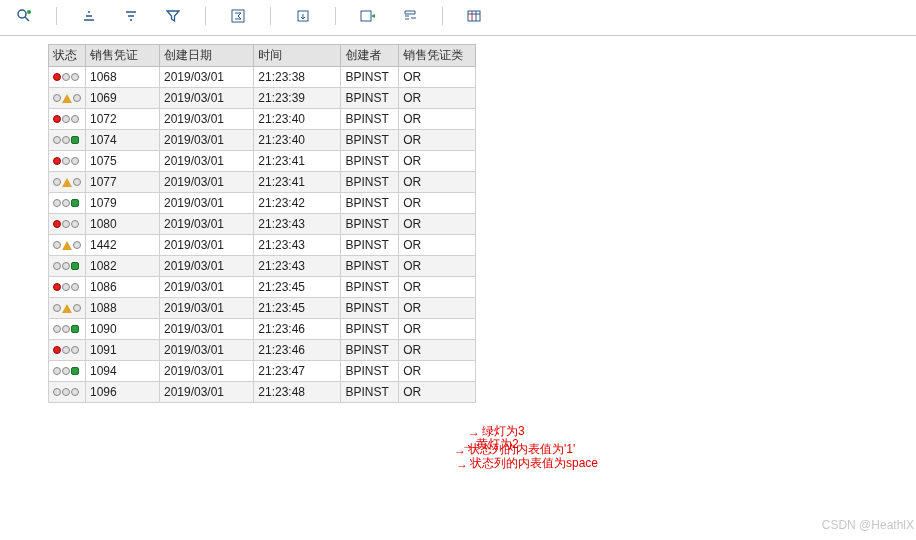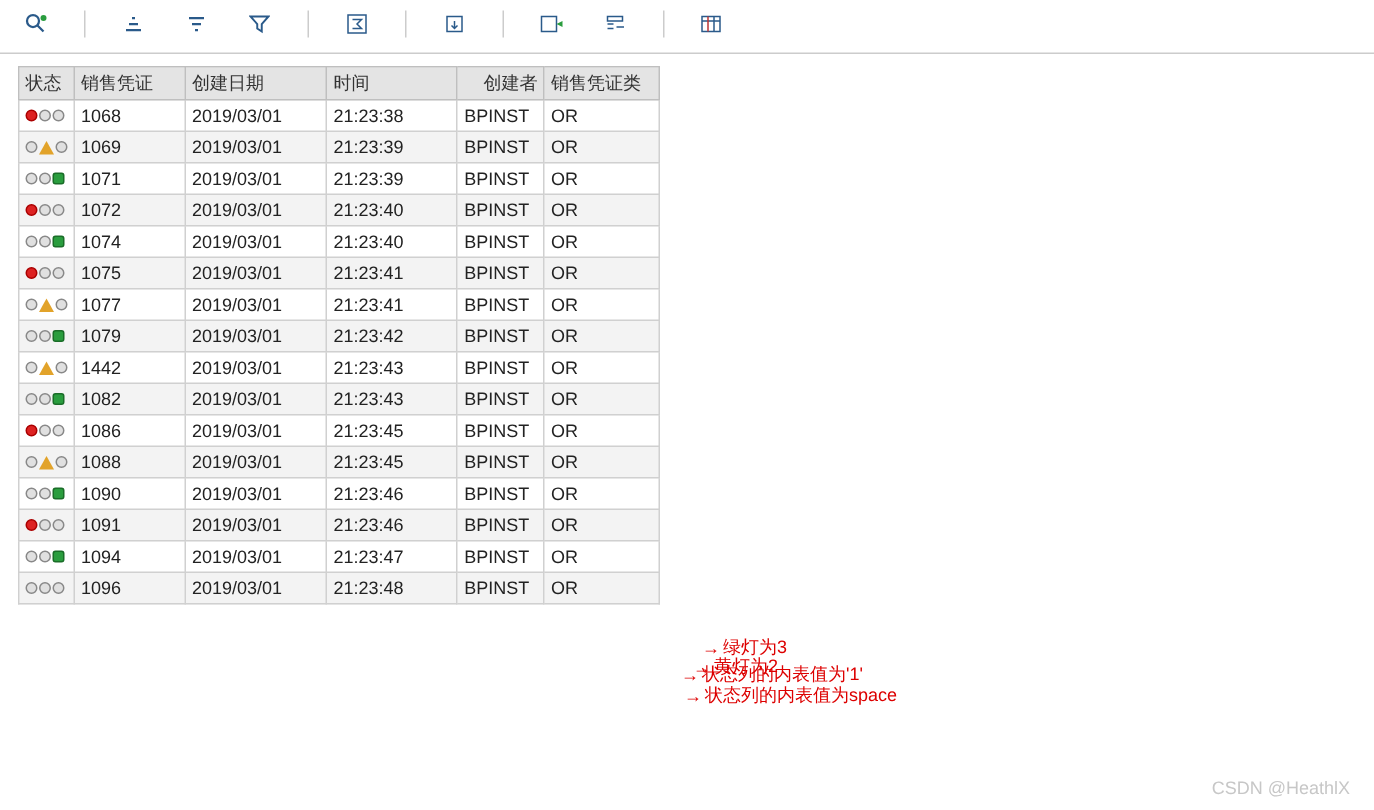--- a/index.html
+++ b/index.html
@@ -1,40 +1,40 @@
 <!DOCTYPE html>
 <html><head>
 <meta charset="utf-8">
 <style>
   * { box-sizing: border-box; margin: 0; padding: 0; }
   body { font-family: Arial, "Microsoft YaHei", sans-serif; font-size: 12px; background: #fff; width: 916px; height: 540px; position: relative; overflow: hidden; }
   .toolbar { display: flex; align-items: center; gap: 22px; padding: 6px 14px 10px; border-bottom: 1px solid #ccc; height: 36px; }
   .toolbar .tbtn { width: 20px; height: 20px; display: flex; align-items: center; justify-content: center; color: #2a5a8a; cursor: pointer; }
   .toolbar .sep { width: 1px; height: 18px; background: #ccc; }
-  .grid-wrap { padding: 8px 12px 4px 12px; }
+  .grid-wrap { padding: 8px 12px 4px 12px; margin-left: 36px; }
   table { border-collapse: collapse; width: 428px; }
   th { background: #e4e4e4; border: 1px solid #bfbfbf; text-align: left; padding: 2px 4px; font-weight: normal; color: #333; height: 21px; }
   td { border: 1px solid #d0d0d0; padding: 1px 4px; height: 21px; color: #222; }
   tr:nth-child(even) td { background: #f3f3f3; }
   tr:nth-child(odd) td { background: #fff; }
   .lights { display: inline-flex; align-items: center; gap: 1px; }
   .light { width: 8px; height: 8px; border-radius: 50%; border: 1px solid #888; background: #e0e0e0; }
   .light.on.red { background: #d22; border-color: #a00; }
   .light.on.yellow { background: #e2a32a; border-color: #b37400; }
   .light.on.yellow.tri { border-radius: 0; width: 0; height: 0; background: transparent; border: none; border-left: 5px solid transparent; border-right: 5px solid transparent; border-bottom: 9px solid #e2a32a; }
   .light.on.green { background: #2a9d3e; border-color: #1a6d28; border-radius: 2px; }
   .annotations { position: absolute; left: 444px; top: 0; width: 460px; pointer-events:none; }
   .anno { position: absolute; color: #d00; font-size: 12px; white-space: nowrap; display:flex; align-items:center; }
   .anno::before { content: "→"; color: #d00; margin-right: 2px; font-weight: bold; }
-  .watermark { position: absolute; right: 16px; bottom: 8px; color: #c7c7c7; font-size: 12px; }
+  .watermark { position: absolute; right: 2px; bottom: 8px; color: #c7c7c7; font-size: 12px; }
   .col-status { width: 35px; }
   .col-doc { width: 75px; }
   .col-date { width: 95px; }
   .col-time { width: 88px; }
-  .col-creator { width: 58px; text-align: right; }
+  .col-creator { width: 58px; }
   .col-type { width: 78px; }
 </style>
 </head>
 <body>
 
 <div class="toolbar">
   <span class="tbtn">
       <svg width="16" height="16" viewBox="0 0 16 16">
         <circle cx="6" cy="6" r="4" fill="none" stroke="#2a5a8a" stroke-width="1.5"></circle>
         <line x1="9" y1="9" x2="13" y2="13" stroke="#2a5a8a" stroke-width="1.5"></line>
@@ -126,32 +126,20 @@
               <span class="light"></span>
             </span></td>
           <td>1069</td>
           <td>2019/03/01</td>
           <td>21:23:39</td>
           <td>BPINST</td>
           <td>OR</td>
         </tr>
         <tr>
           <td><span class="lights">
-              <span class="light"></span>
-              <span class="light"></span>
-              <span class="light on green"></span>
-            </span></td>
-          <td>1071</td>
-          <td>2019/03/01</td>
-          <td>21:23:39</td>
-          <td>BPINST</td>
-          <td>OR</td>
-        </tr>
-        <tr>
-          <td><span class="lights">
               <span class="light on red"></span>
               <span class="light"></span>
               <span class="light"></span>
             </span></td>
           <td>1072</td>
           <td>2019/03/01</td>
           <td>21:23:40</td>
           <td>BPINST</td>
           <td>OR</td>
         </tr>
@@ -193,20 +181,32 @@
         </tr>
         <tr>
           <td><span class="lights">
               <span class="light"></span>
               <span class="light"></span>
               <span class="light on green"></span>
             </span></td>
           <td>1079</td>
           <td>2019/03/01</td>
           <td>21:23:42</td>
+          <td>BPINST</td>
+          <td>OR</td>
+        </tr>
+        <tr>
+          <td><span class="lights">
+              <span class="light on red"></span>
+              <span class="light"></span>
+              <span class="light"></span>
+            </span></td>
+          <td>1080</td>
+          <td>2019/03/01</td>
+          <td>21:23:43</td>
           <td>BPINST</td>
           <td>OR</td>
         </tr>
         <tr>
           <td><span class="lights">
               <span class="light"></span>
               <span class="light on yellow tri"></span>
               <span class="light"></span>
             </span></td>
           <td>1442</td>

